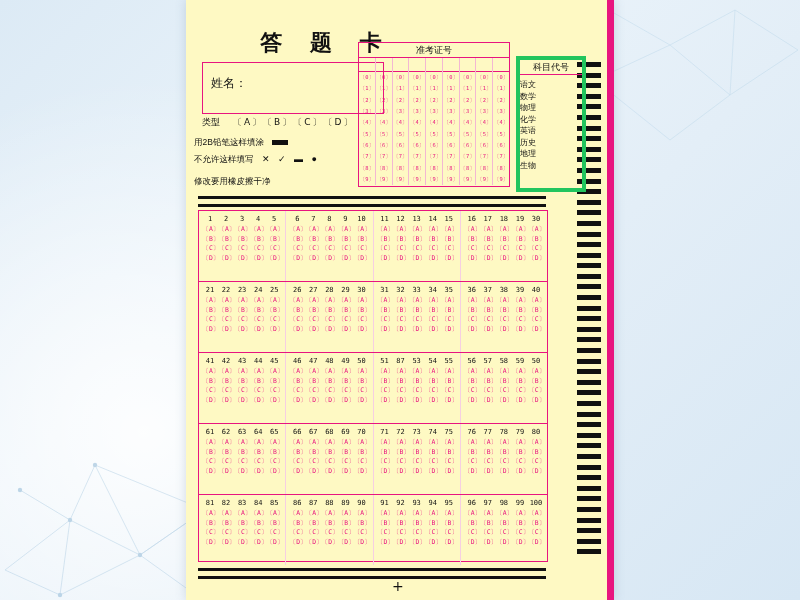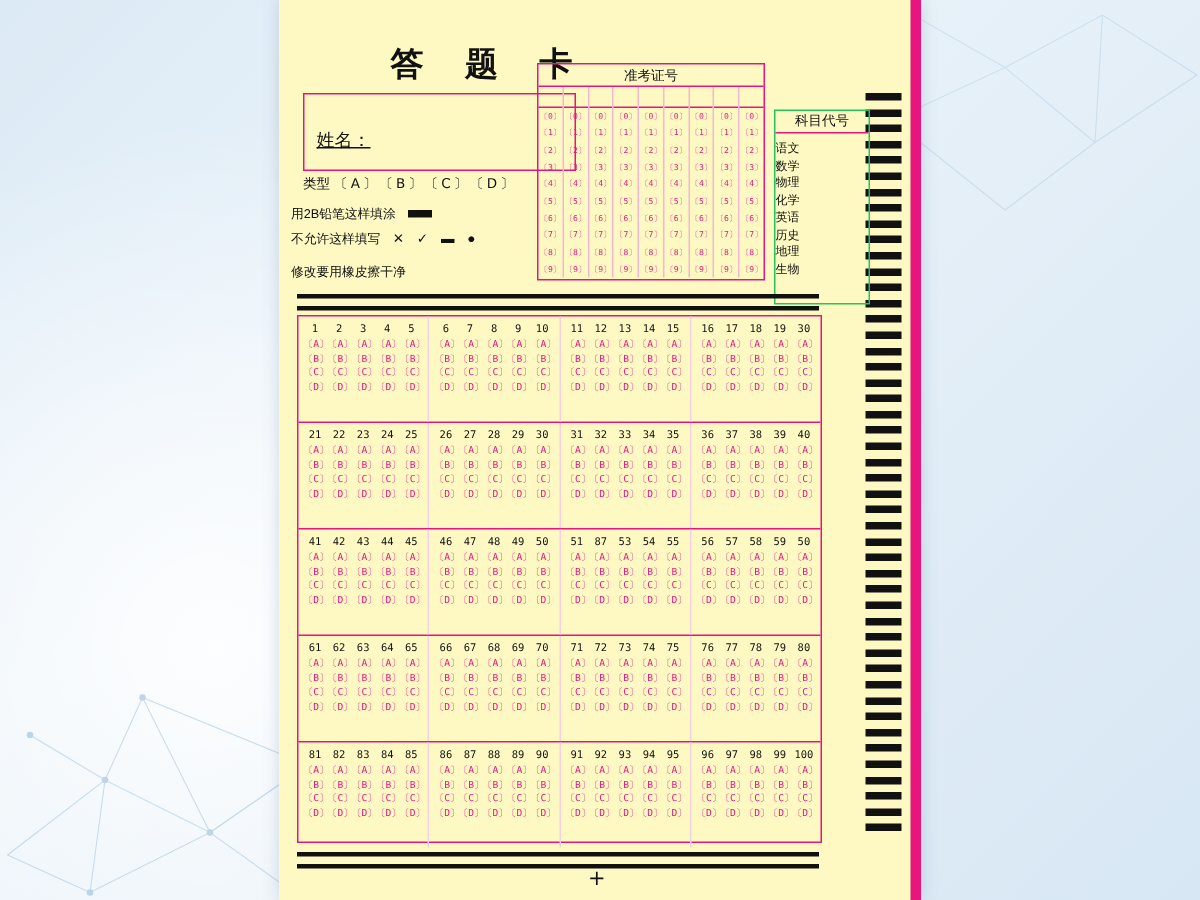--- a/index.html
+++ b/index.html
@@ -27,41 +27,41 @@
   .timing i{display:block;width:24px;height:5px;background:#111;margin-bottom:5.6px;}
 
   
   .title{
     position:absolute;left:40px;top:28px;width:200px;text-align:center;
     font-family:"DejaVu Sans",sans-serif;font-size:22px;font-weight:bold;letter-spacing:10px;color:#111;
   }
   .name-box{
     position:absolute;left:16px;top:62px;width:180px;height:50px;border:1px solid #e8157f;
   }
-  .name-label{position:absolute;left:8px;top:22px;font-family:"DejaVu Sans",sans-serif;font-size:12px;color:#111;text-decoration:underline;}
+  .name-label{position:absolute;left:8px;top:12px;font-family:"DejaVu Sans",sans-serif;font-size:12px;color:#111;}
   .type-row{position:absolute;left:16px;top:116px;width:200px;font-family:"DejaVu Sans",sans-serif;font-size:9px;color:#111;}
-  .type-row .opts{letter-spacing:2px;}
+  .type-row .opts{margin-left:10px;letter-spacing:2px;}
   .note{position:absolute;left:8px;font-family:Liberation Sans, sans-serif;font-size:8.5px;color:#111;white-space:nowrap;}
   .note1{top:137px;}
   .note2{top:154px;}
   .note3{top:176px;}
   .mark-fill{display:inline-block;width:16px;height:5px;background:#111;margin-left:6px;vertical-align:middle;}
   .mark-wrong{display:inline-block;margin-left:6px;font-size:9px;letter-spacing:3px;}
 
   
   .exam-no{position:absolute;left:172px;top:42px;width:150px;height:143px;border:1px solid #e8157f;}
   .exam-no .cap{height:14px;line-height:14px;text-align:center;font-family:Liberation Sans, sans-serif;font-size:9px;color:#111;border-bottom:1px solid #e8157f;}
   .exam-grid{display:flex;height:127px;}
   .exam-col{flex:1;border-right:1px solid #f3b7d3;display:flex;flex-direction:column;}
   .exam-col:last-child{border-right:none;}
   .exam-col .hdr{height:13px;border-bottom:1px solid #e8157f;}
   .bub{flex:1;display:flex;align-items:center;justify-content:center;font-family:"DejaVu Sans Mono",monospace;font-size:5.4px;color:#e8157f;}
 
   
-  .subject{position:absolute;left:330px;top:56px;width:62px;height:128px;border:1px solid #22c55e;margin-top:17px;}
+  .subject{position:absolute;left:330px;top:56px;width:62px;height:128px;border:4px solid #22c55e;}
   .subject .cap{height:14px;line-height:14px;text-align:center;font-family:"DejaVu Sans",sans-serif;font-size:9px;color:#111;border-bottom:1px solid #e8157f;}
   .subject ul{list-style:none;margin:0;padding:4px 0 0 0;}
   .subject li{font-family:Liberation Sans, sans-serif;font-size:8px;color:#111;text-align:left;line-height:11.5px;}
 
   
   .rule{position:absolute;left:12px;width:348px;height:3px;background:#111;}
   .rule-a{top:196px;}
   .rule-b{top:204px;}
   .rule-c{top:568px;}
   .rule-d{top:576px;}

